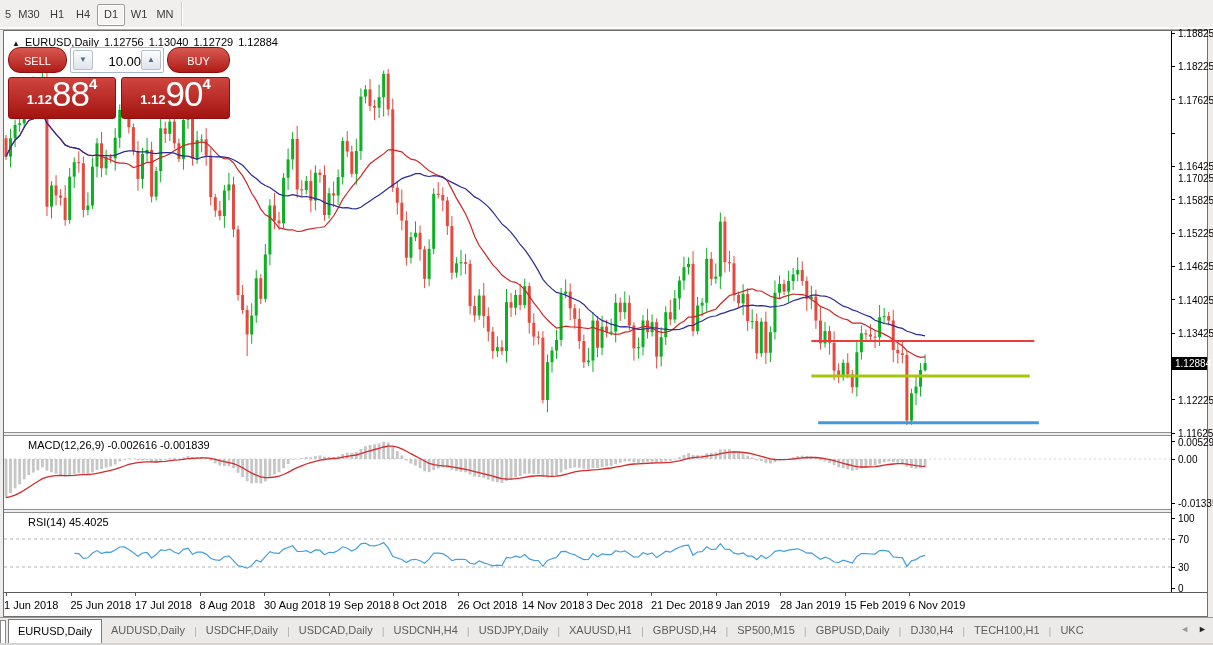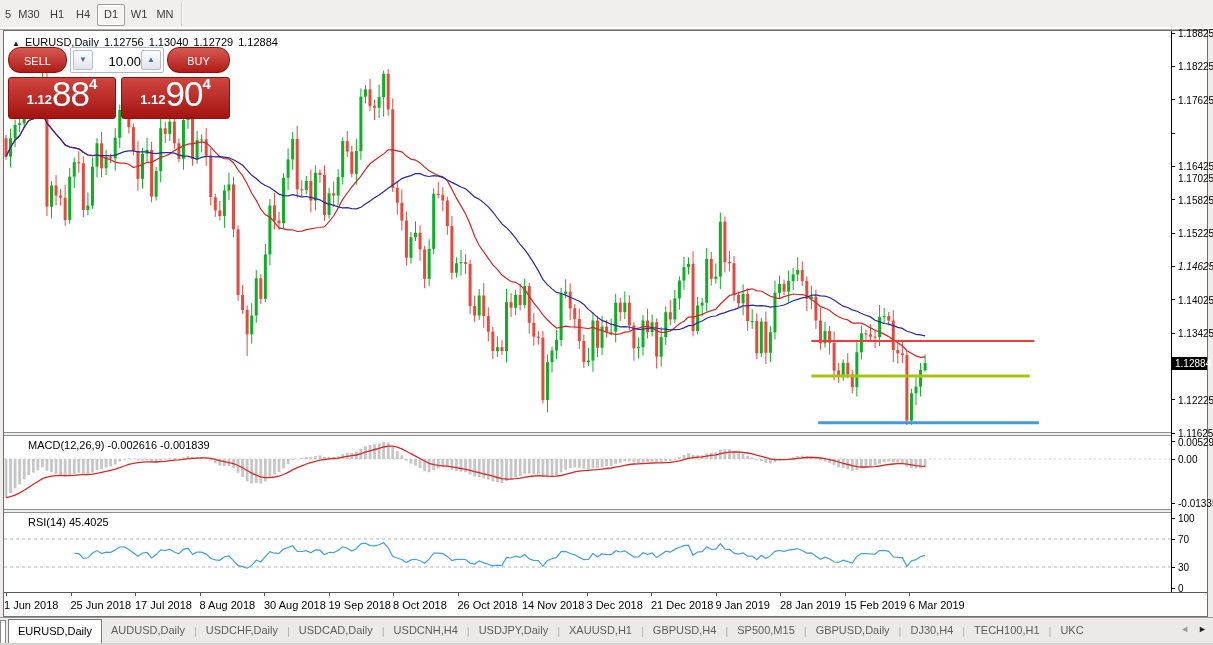--- a/index.html
+++ b/index.html
@@ -769,21 +769,21 @@
         <div class="ax-label" style="top: 63.6722px;">1.17625</div>
         <div class="ax-tick" style="top: 101.508px;"></div>
         <div class="ax-label" style="top: 97.0082px; margin-top: 45px;">1.17025</div>
         <div class="ax-tick" style="top: 134.844px;"></div>
         <div class="ax-label" style="top: 130.344px;">1.16425</div>
         <div class="ax-tick" style="top: 168.18px;"></div>
         <div class="ax-label" style="top: 163.68px;">1.15825</div>
         <div class="ax-tick" style="top: 201.516px;"></div>
         <div class="ax-label" style="top: 197.016px;">1.15225</div>
         <div class="ax-tick" style="top: 234.852px;"></div>
-        <div class="ax-label" style="top: 230.352px; font-style: italic;">1.14625</div>
+        <div class="ax-label" style="top: 230.352px;">1.14625</div>
         <div class="ax-tick" style="top: 268.188px;"></div>
         <div class="ax-label" style="top: 263.688px;">1.14025</div>
         <div class="ax-tick" style="top: 301.524px;"></div>
         <div class="ax-label" style="top: 297.024px;">1.13425</div>
         <div class="ax-tick" style="top: 368.196px;"></div>
         <div class="ax-label" style="top: 363.696px;">1.12225</div>
         <div class="ax-tick" style="top: 401.532px;"></div>
         <div class="ax-label" style="top: 397.032px;">1.11625</div>
         <div class="ax-tick" style="top: 410.03px;"></div>
         <div class="ax-label" style="top: 405.53px;">0.005294</div>
@@ -824,21 +824,21 @@
         <div class="d-label" style="left: 582.5px;">3 Dec 2018</div>
         <div class="d-tick" style="left: 647px;"></div>
         <div class="d-label" style="left: 647px;">21 Dec 2018</div>
         <div class="d-tick" style="left: 711.5px;"></div>
         <div class="d-label" style="left: 711.5px;">9 Jan 2019</div>
         <div class="d-tick" style="left: 776px;"></div>
         <div class="d-label" style="left: 776px;">28 Jan 2019</div>
         <div class="d-tick" style="left: 840.5px;"></div>
         <div class="d-label" style="left: 840.5px;">15 Feb 2019</div>
         <div class="d-tick" style="left: 905px;"></div>
-        <div class="d-label" style="left: 905px;">6 Mar 2019</div>
+        <div class="d-label" style="left: 905px;">6 Nov 2019</div>
       </div>
   </div>
 
   <div class="tabbar">
     <div class="tab-stub"></div>
     <div class="tabs-row" id="tabs-row">
         <div class="tab active">EURUSD,Daily</div>
         <div class="tab">AUDUSD,Daily</div>
         <span class="tab-div">|</span>
         <div class="tab">USDCHF,Daily</div>

